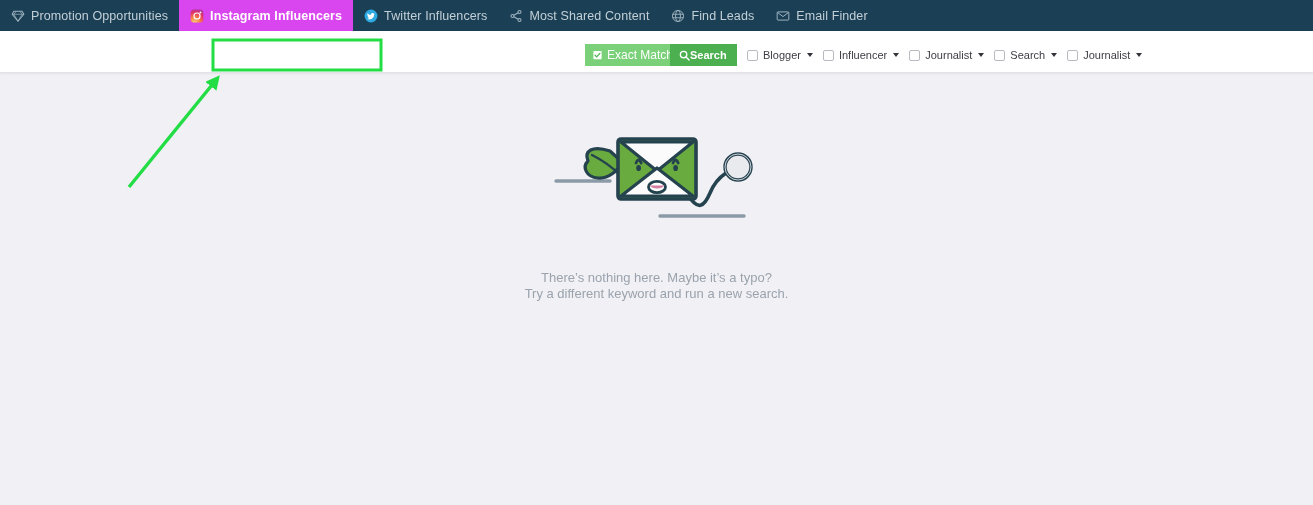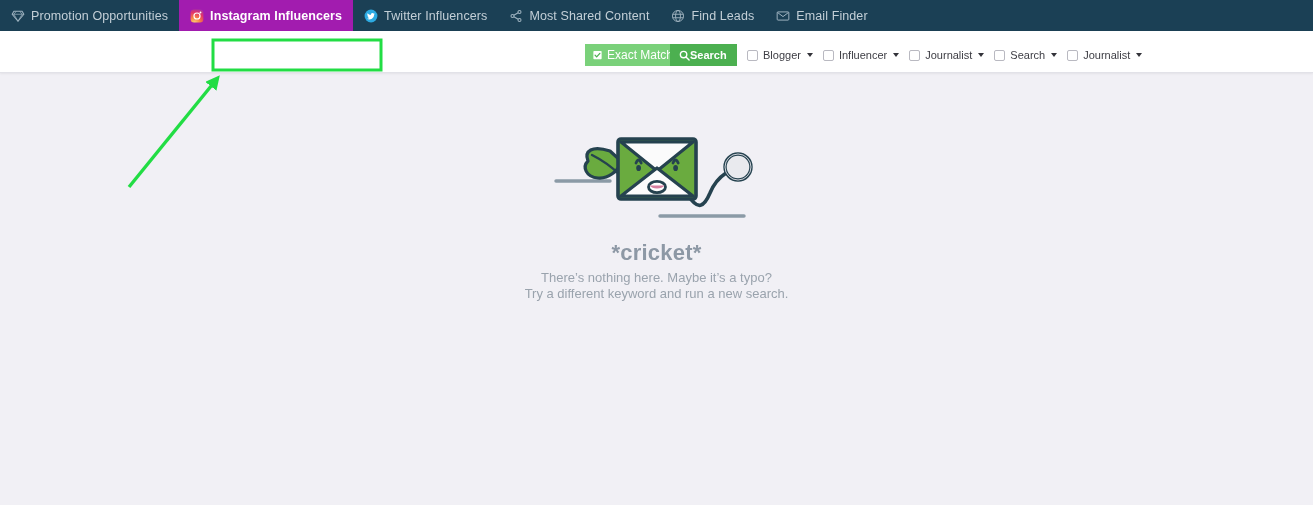--- a/index.html
+++ b/index.html
@@ -22,21 +22,21 @@
   .nav-item {
     display: flex; align-items: center; gap: 6px;
     padding: 0 11px;
     color: #c3cfd7;
     font-size: 12.5px;
     letter-spacing: .1px;
     white-space: nowrap;
     cursor: pointer;
   }
   .nav-item.active {
-    background: #a21caf;
+    background: #d946ef;
     color: #ffffff;
     font-weight: bold;
   }
   .nav-ico { display: inline-flex; align-items: center; justify-content: center; width: 14px; height: 14px; flex: 0 0 14px; }
   .nav-ico svg { display: block; }
 
   
   .searchbar {
     position: absolute; left: 0; top: 31px;
     width: 1313px; height: 42px;
@@ -307,21 +307,20 @@
         <path d="M84 48 q2.6 -6 5.2 0" fill="none" stroke="#25424f" stroke-width="2.8" stroke-linecap="round"></path>
         <ellipse cx="86.6" cy="53" rx="2.4" ry="3.1" fill="#25424f"></ellipse>
         <path d="M121 48 q2.6 -6 5.2 0" fill="none" stroke="#25424f" stroke-width="2.8" stroke-linecap="round"></path>
         <ellipse cx="123.6" cy="53" rx="2.4" ry="3.1" fill="#25424f"></ellipse>
 
         <ellipse cx="105" cy="72" rx="8.5" ry="5.6" fill="#ffffff" stroke="#25424f" stroke-width="2.8"></ellipse>
         <path d="M97.5 70.6 a8.5 5.6 0 0 0 15 0 Z" fill="#d77fa0"></path>
       </svg>
     </div>
 
-    <div class="empty-title">*cricket*</div>
     <div class="empty-line l1">There’s nothing here. Maybe it’s a typo?</div>
     <div class="empty-line l2">Try a different keyword and run a new search.</div>
   </div>
 
   <svg class="anno">
     <rect x="213" y="40" width="168" height="30" fill="none" stroke="#22dd44" stroke-width="3"></rect>
     <defs>
       <marker id="arrowhead" markerWidth="4.2" markerHeight="4.2" refX="2.4" refY="2.1" orient="auto">
         <path d="M0,0 L4.2,2.1 L0,4.2 z" fill="#22dd44"></path>
       </marker>

